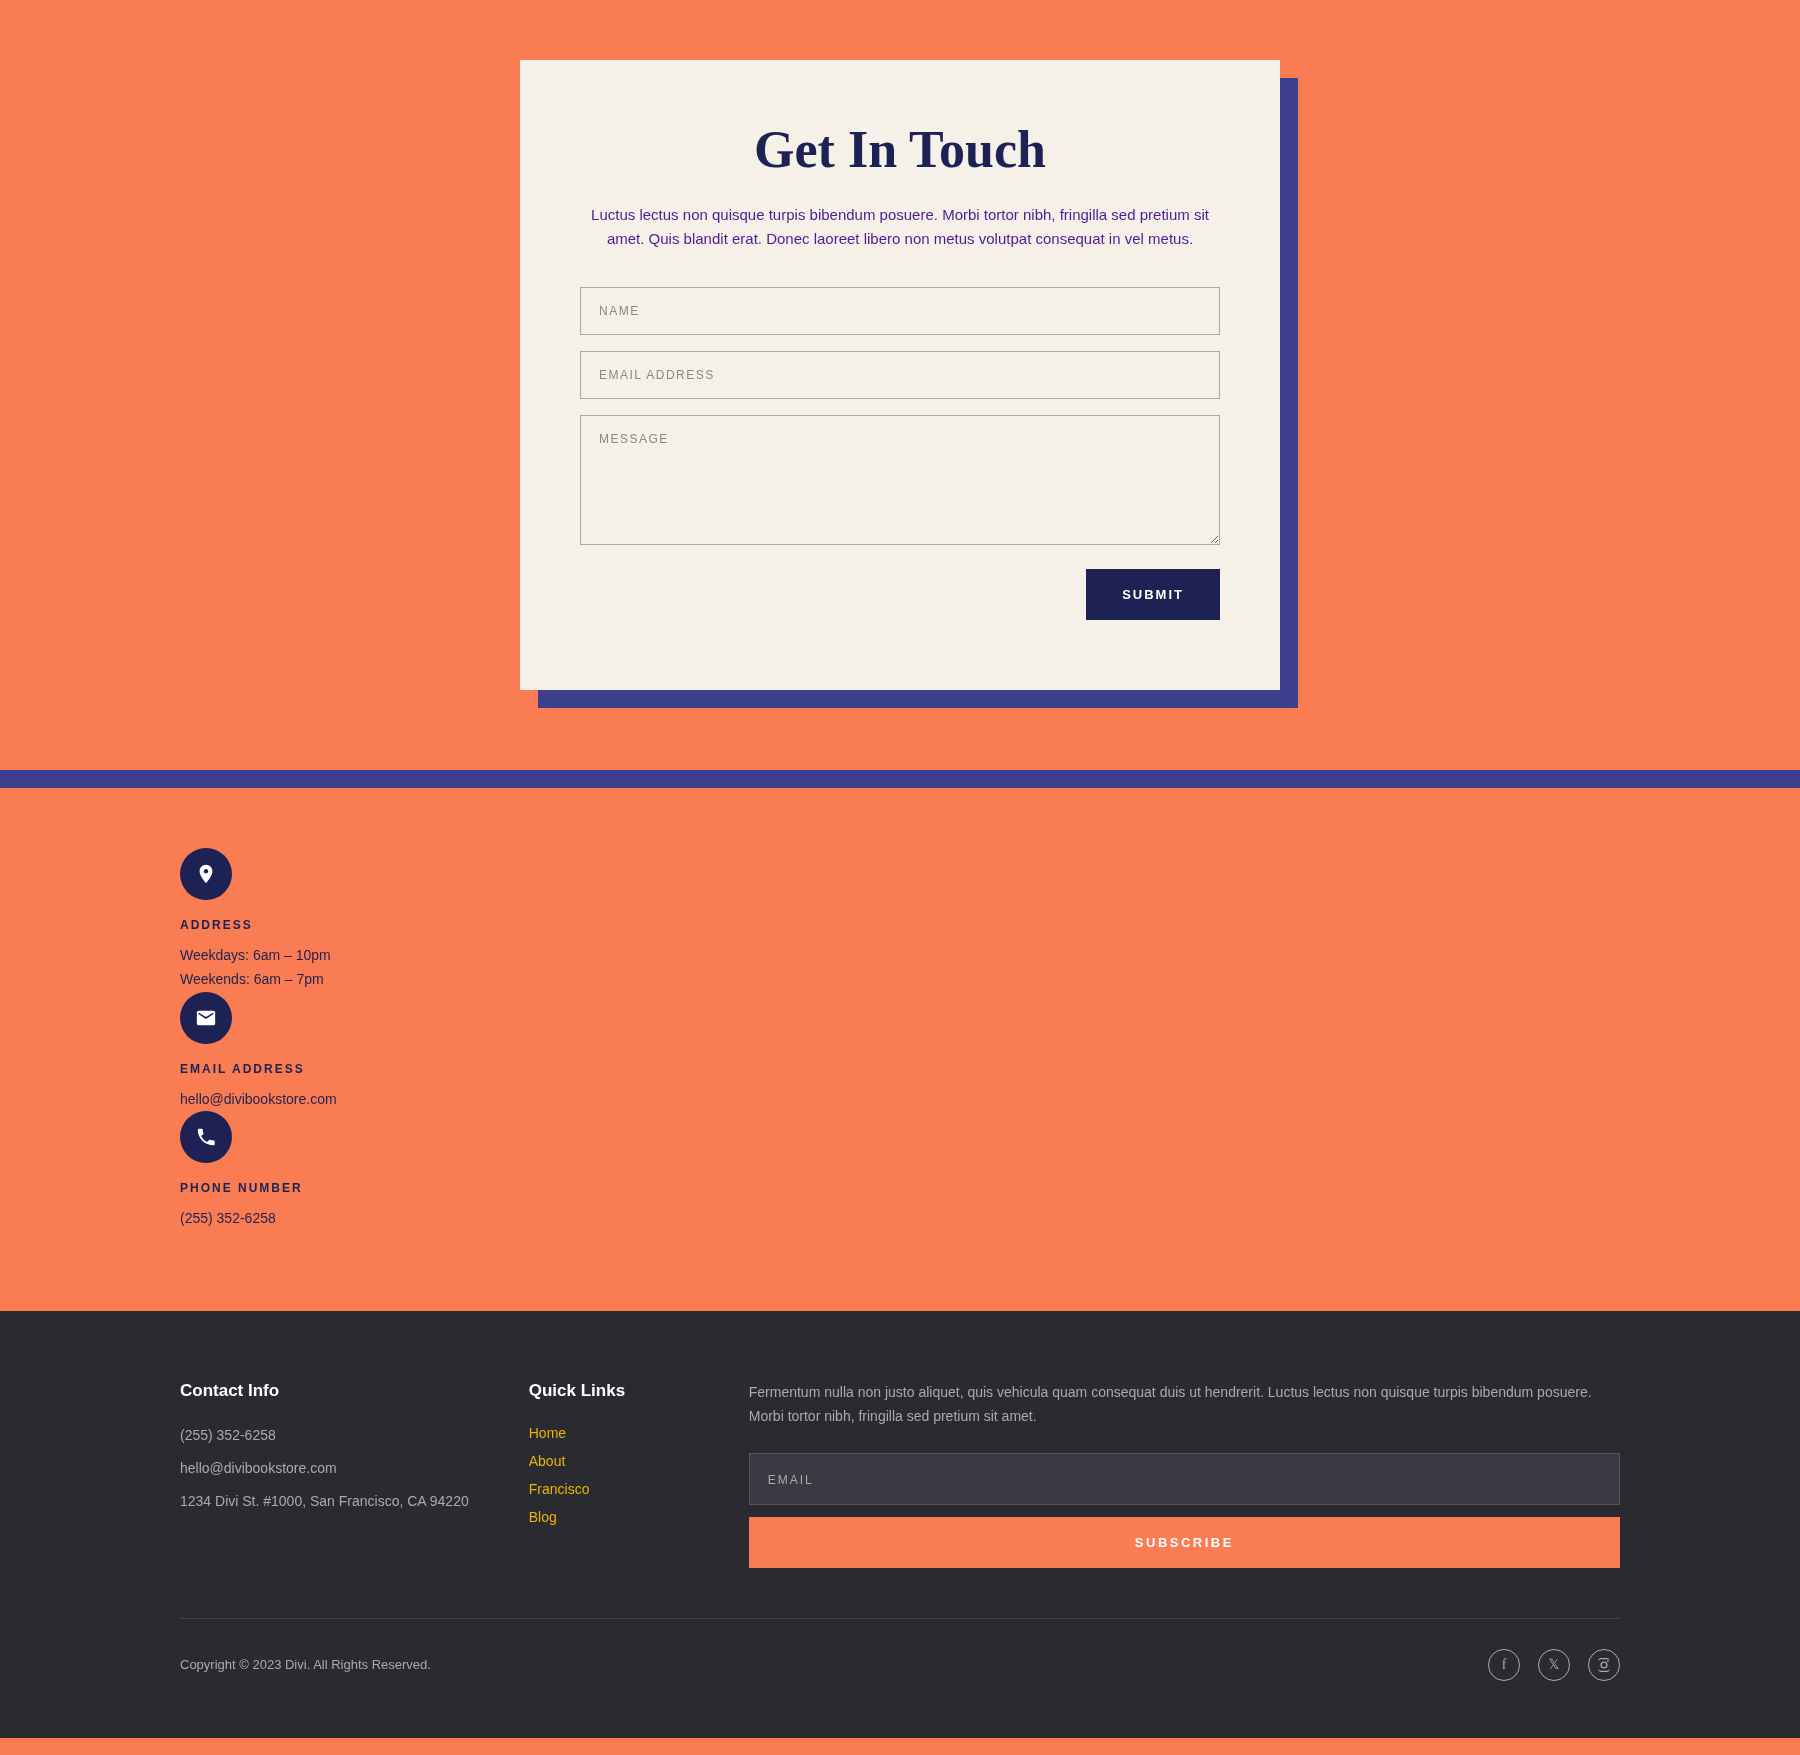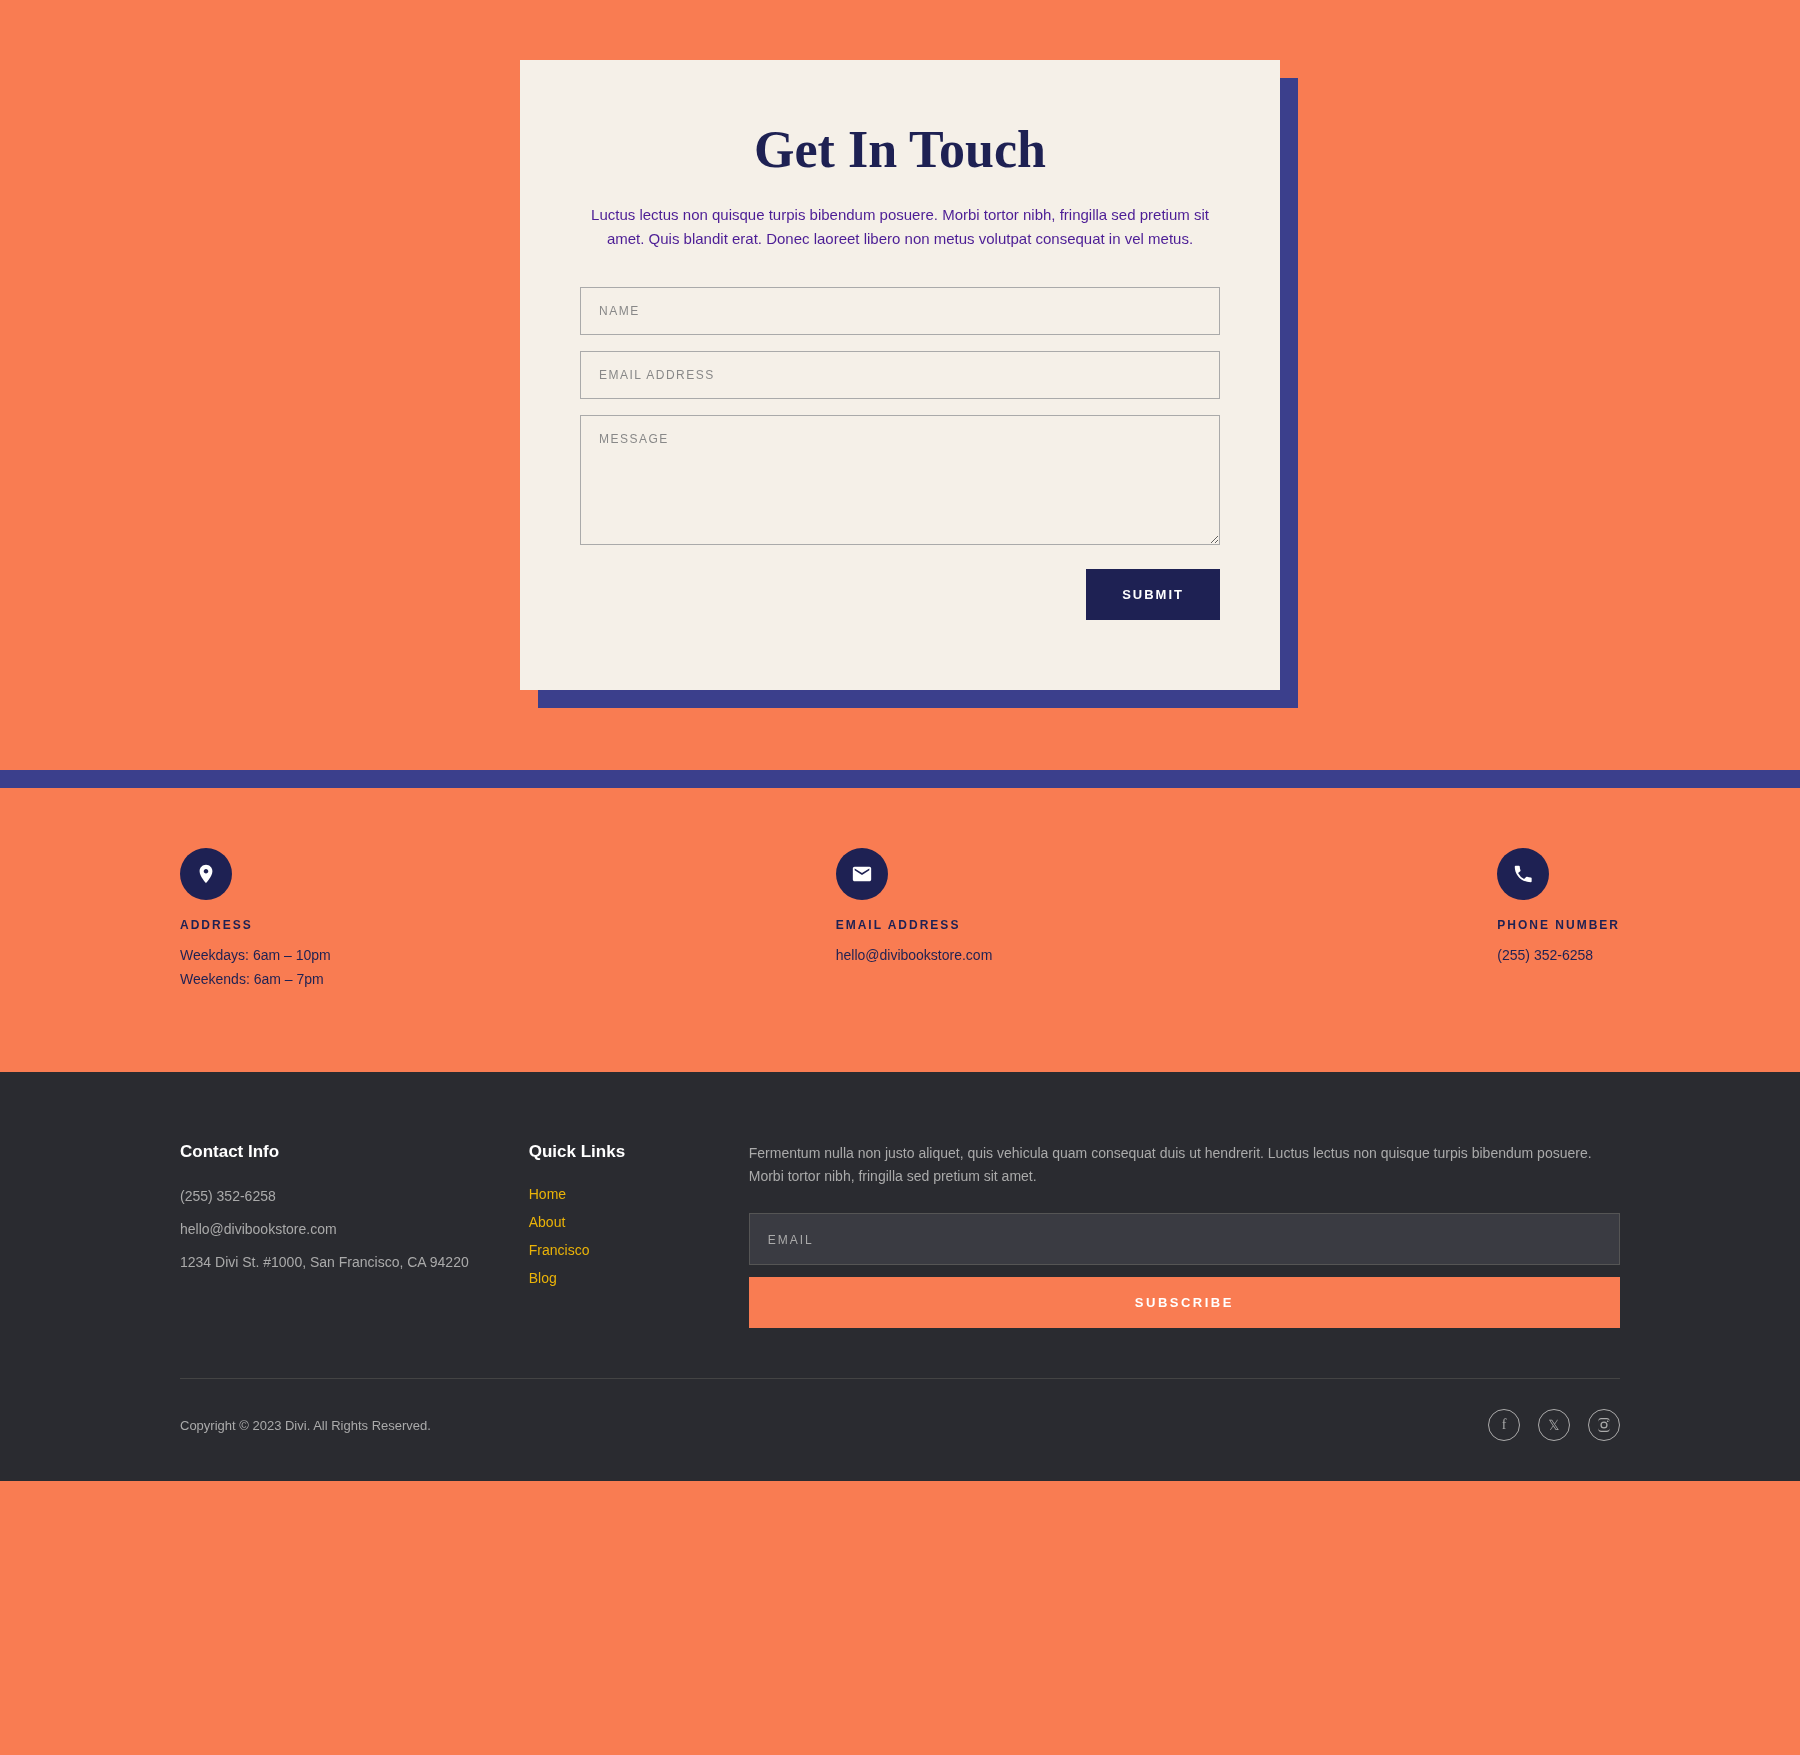--- a/index.html
+++ b/index.html
@@ -110,20 +110,21 @@
       font-weight: bold;
     }
 
     
     .info-section {
       background-color: #f97c52;
       padding: 60px 180px 80px;
       display: flex;
       justify-content: space-between;
       align-items: flex-start;
+      flex-direction: column;
     }
 
     .info-block {
       display: flex;
       flex-direction: column;
       align-items: flex-start;
       max-width: 300px;
     }
 
     .info-icon {
@@ -156,21 +157,21 @@
     .info-block .info-text {
       font-family: sans-serif;
       font-size: 14px;
       color: #1e2153;
       line-height: 1.7;
     }
 
     
     .footer {
       background-color: #2a2b30;
-      padding: 70px 180px 40px;
+      padding: 70px 180px 57px;
     }
 
     .footer-top {
       display: flex;
       gap: 60px;
       margin-bottom: 50px;
     }
 
     .footer-col-contact {
       min-width: 220px;

